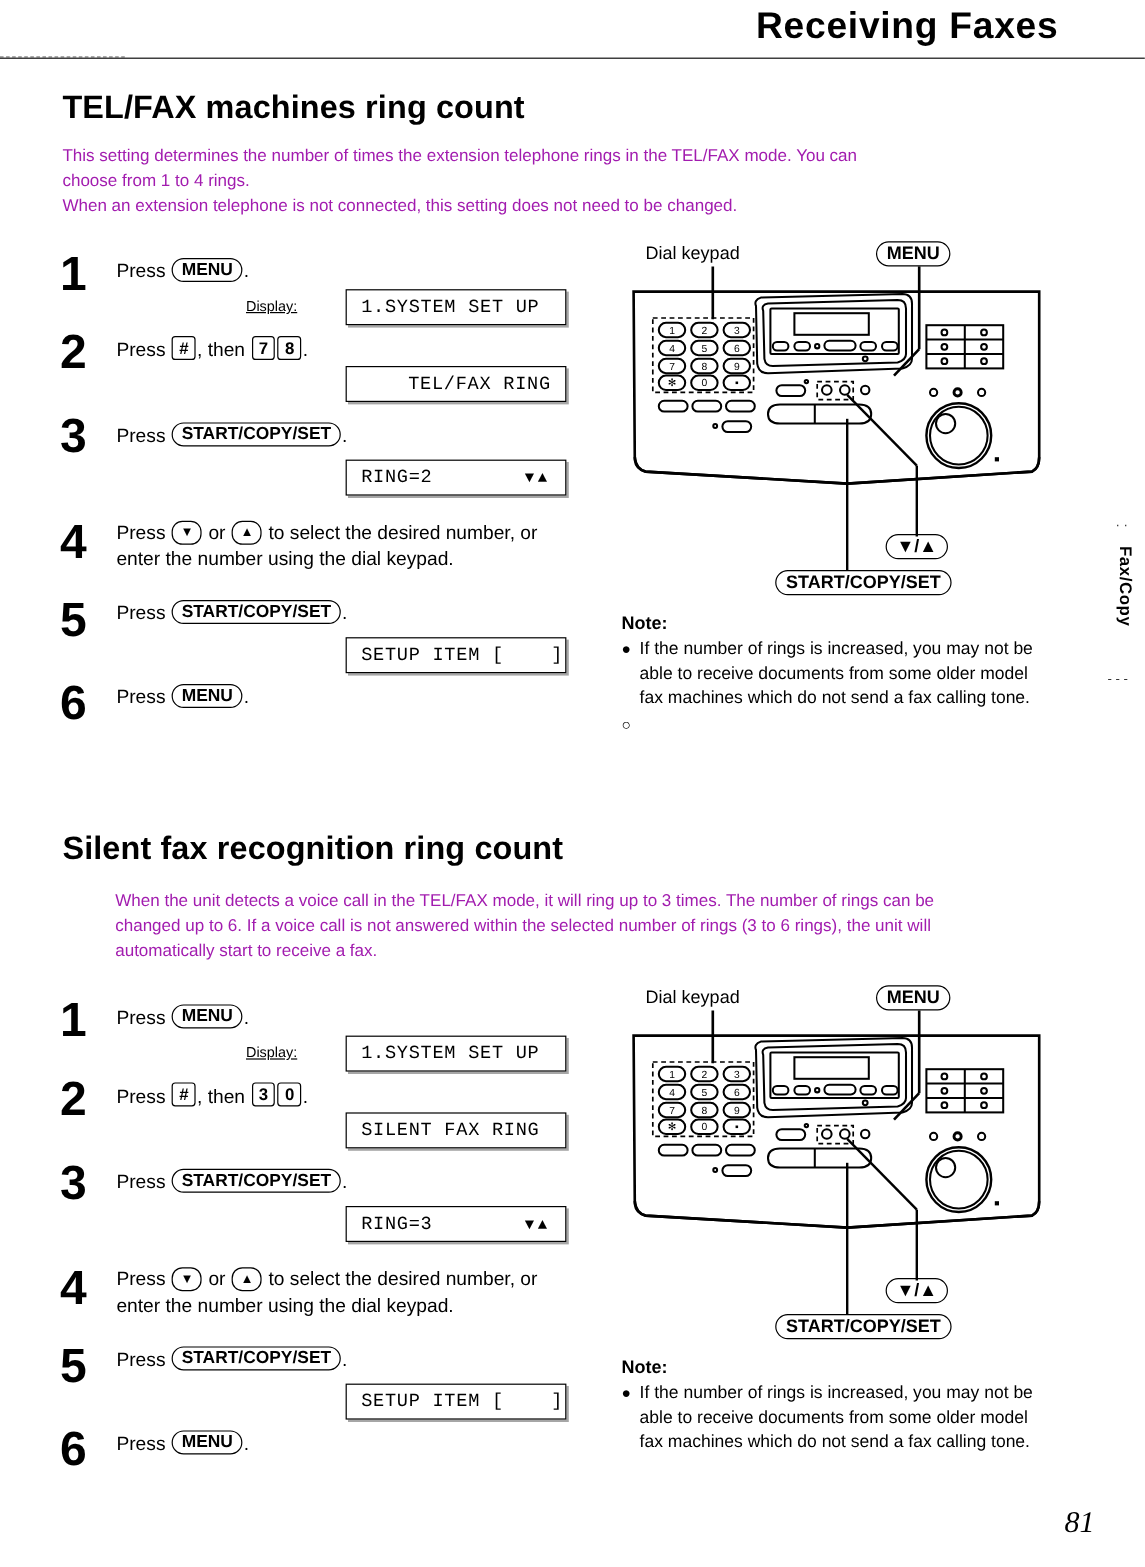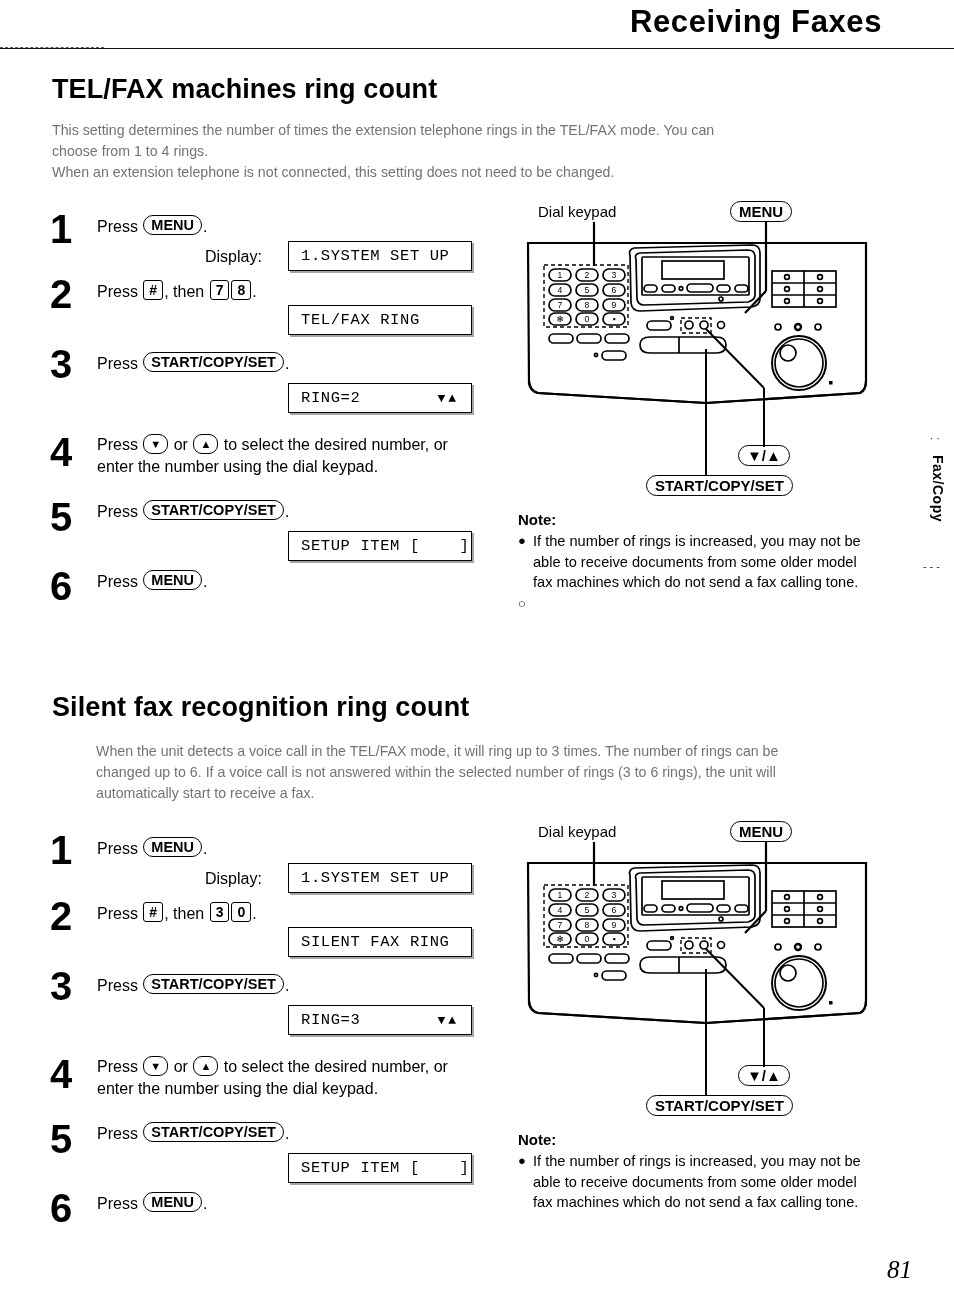--- a/index.html
+++ b/index.html
@@ -28,21 +28,21 @@
     position:absolute; left:0px; top:47px; width:104px; height:0;
     border-top:1.6px dashed #555;
   }
 
   
   .sec-title {
     position:absolute; font-size:27px; font-weight:bold; letter-spacing:0.1px;
     white-space:nowrap;
   }
   .sec-body {
-    position:absolute; font-size:14.2px; line-height:21px; color:#737373;
+    position:absolute; font-size:14.2px; line-height:21px; color:#a21caf;
   }
 
   
   .step-num {
     position:absolute; font-size:40px; font-weight:bold; line-height:1;
     font-family:"Liberation Sans", sans-serif;
   }
   .step-text {
     position:absolute; font-size:16px; line-height:21px; white-space:nowrap;
   }
@@ -65,21 +65,21 @@
     font-family:"Liberation Mono","DejaVu Sans Mono", monospace;
     font-size:15.5px; letter-spacing:0.6px;
     display:flex; align-items:center;
     padding:0 12px; background:#fff;
     box-shadow:2px 2px 0 rgba(0,0,0,0.35);
   }
   .lcd .lcd-left { flex:1; white-space:pre; }
   .lcd .lcd-right { font-size:13px; letter-spacing:3px; }
 
   .display-label {
-    position:absolute; font-size:16px; white-space:nowrap;
+    position:absolute; font-size:12px; white-space:nowrap;text-decoration:underline;
   }
 
   
   .diagram { position:absolute; }
   .diag-label {
     position:absolute; font-size:15px; white-space:nowrap;
   }
   .callout {
     position:absolute; border:1.8px solid #000; border-radius:11px;
     font-size:15px; font-weight:bold; padding:1px 8px; white-space:nowrap;
@@ -138,21 +138,21 @@
   <div class="lcd" style="left:288px; top:241px; width:184px; height:30px;">
     <span class="lcd-left">1.SYSTEM SET UP</span>
   </div>
 
   <div class="step-num" style="left:50px; top:274px;">2</div>
   <div class="step-text" style="left:97px; top:280px;">
     <span>Press</span>
     <span class="keycap sq">#</span><span>, then</span>
     <span class="keycap sq">7</span><span class="keycap sq">8</span><span>.</span>
   </div>
-  <div class="lcd" style="left:288px; top:305px; width:184px; height:30px;">
+  <div class="lcd" style="left:288px; top:305px; width:184px; height:30px;text-align:right;">
     <span class="lcd-left">TEL/FAX RING</span>
   </div>
 
   <div class="step-num" style="left:50px; top:344px;">3</div>
   <div class="step-text" style="left:97px; top:352px;">
     <span>Press</span>
     <span class="keycap">START/COPY/SET</span><span>.</span>
   </div>
   <div class="lcd" style="left:288px; top:383px; width:184px; height:30px;">
     <span class="lcd-left">RING=2</span>

